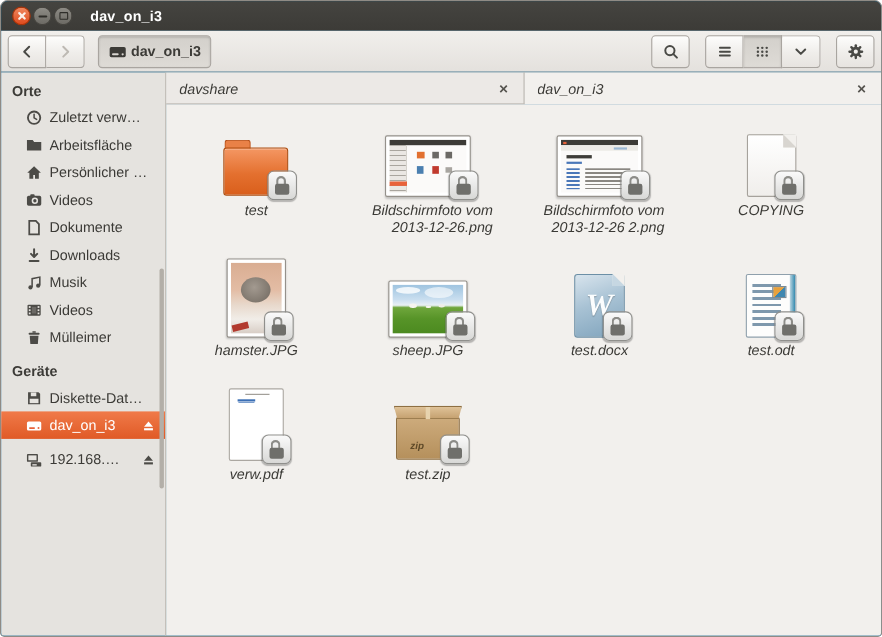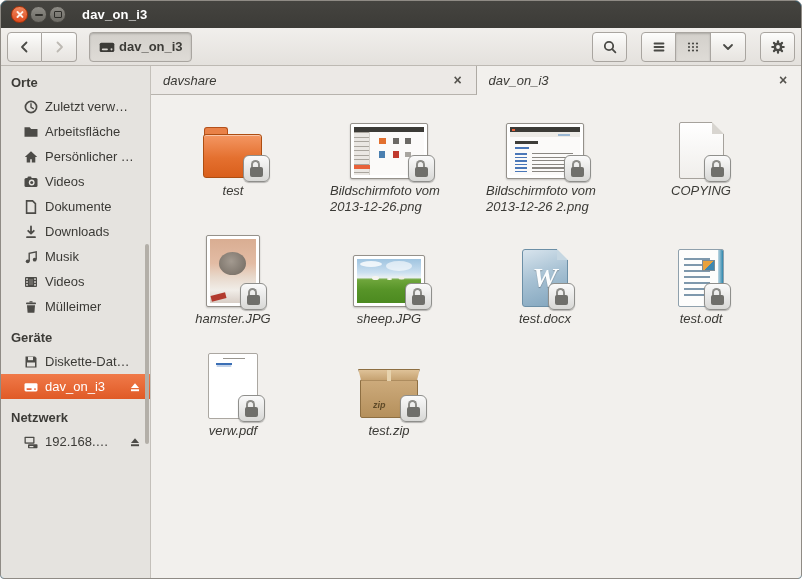--- a/index.html
+++ b/index.html
@@ -67,21 +67,21 @@
   .tab.active{background:#F2F0ED;border-bottom-color:transparent;}
   .tab-label{flex:1;overflow:hidden;white-space:nowrap;}
   .tab-close{color:#55534E;font-weight:bold;font-size:14px;line-height:1;padding:2px 4px;}
 
   
   .files{flex:1;background:#F2F0ED;padding:6px 0 0 4px;display:grid;
     grid-template-columns:repeat(4,156px);align-content:start;overflow:hidden;}
   .file{display:flex;flex-direction:column;align-items:center;padding:4px 0 14px;}
   .ficon{height:74px;display:flex;align-items:flex-end;justify-content:center;}
   .iwrap{position:relative;}
-  .flabel{margin-top:4px;font-size:13px;line-height:1.22;color:#3B3A36;text-align:left;
+  .flabel{margin-top:4px;font-size:13px;line-height:1.22;color:#3B3A36;text-align:right;
     max-width:118px;overflow-wrap:break-word;}
 
   
   .emblem{position:absolute;right:-7px;bottom:-3px;width:27px;height:27px;display:block;
     background:linear-gradient(180deg,#FAFAFA,#D8D8D6);border:1px solid #8F8F8C;border-radius:6px;
     box-shadow:0 1px 1px rgba(0,0,0,.25);}
   .emblem .shk{position:absolute;left:7px;top:4px;width:9px;height:8px;border:2.5px solid #8C8C88;
     border-bottom:none;border-radius:5px 5px 0 0;}
   .emblem .bod{position:absolute;left:6px;top:11px;width:13px;height:10px;background:#6F6F6B;border-radius:2px;}
 
@@ -373,21 +373,20 @@
             <span class="sb-label">dav_on_i3</span>
             <span class="sb-eject">
               <svg viewBox="0 0 16 16">
                 <path d="M8 3.6 12.6 9H3.4Z" fill="#FFFFFF"></path>
                 <rect x="3.4" y="10.6" width="9.2" height="2.2" fill="#FFFFFF"></rect>
               </svg>
             </span>
           </div>
         </div>
         <div class="sb-section">
-          <div class="sb-header">Netzwerk</div>
           <div class="sb-item">
             <span class="sb-ic">
               <svg viewBox="0 0 16 16">
                 <rect x="1.5" y="2.8" width="10" height="7" rx="0.8" fill="#4C4B47"></rect>
                 <rect x="2.8" y="4" width="7.4" height="4.4" fill="#E6E4E0"></rect>
                 <rect x="5" y="10.2" width="9.5" height="4" rx="0.8" fill="#4C4B47"></rect>
                 <rect x="6.4" y="12" width="4" height="1.2" fill="#E6E4E0"></rect>
               </svg>
             </span>
             <span class="sb-label">192.168.…</span>

